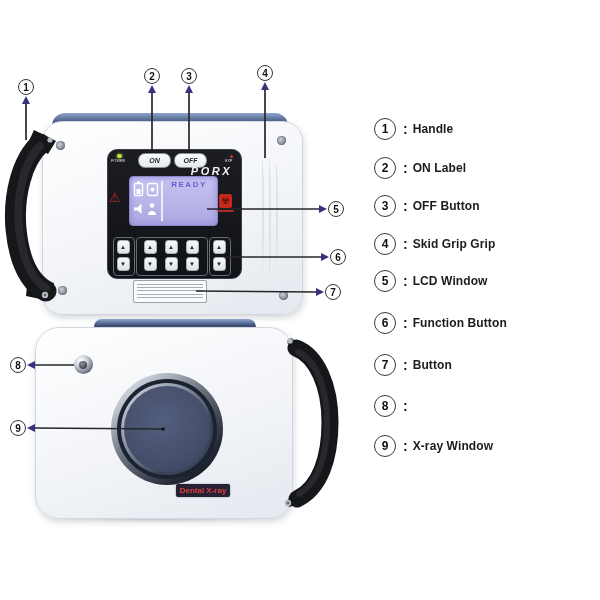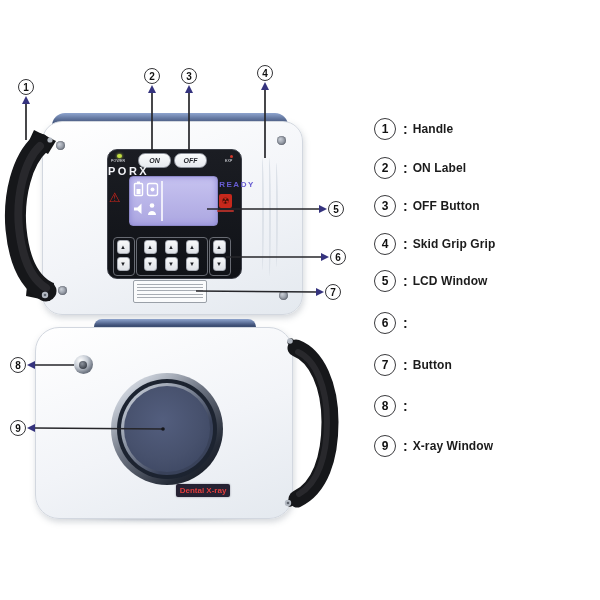--- a/index.html
+++ b/index.html
@@ -26,29 +26,29 @@
   
   .panel{left:107px;top:149px;width:133px;height:128px;border-radius:10px;
          background:linear-gradient(180deg,#1b1d23,#101217);border:1px solid #3c3f48;}
   .led{left:9px;top:4px;width:5px;height:4px;border-radius:50%;background:#c3e042;
        box-shadow:0 0 3px #d6f055;}
   .microtext{color:#e8eaef;font-size:6px;letter-spacing:.4px;transform:scale(.58);transform-origin:left top;white-space:nowrap;}
   .pill{position:absolute;width:31px;height:13px;border-radius:7px;background:linear-gradient(#fbfcfd,#e6e9ee);
         border:1px solid #8b8f98;display:flex;align-items:center;justify-content:center;
         font-size:7px;font-style:italic;font-weight:700;color:#23252b;}
   .expdot{left:122px;top:5px;width:3px;height:3px;border-radius:50%;background:#d2372a;}
-  .brand{left:0;top:15px;width:124px;text-align:left;color:#f2f3f7;font-weight:700;
-         font-size:11px;letter-spacing:2.5px;}
+  .brand{left:0;top:15px;width:124px;text-align:right;color:#f2f3f7;font-weight:700;
+         font-size:11px;letter-spacing:2.5px;font-style:italic;}
   .warn{left:1px;top:41px;font-size:13px;color:#d1251b;line-height:1;}
   .lcd{left:21px;top:26px;width:87px;height:48px;border-radius:4px;
        background:linear-gradient(180deg,#c7c3f0 0%,#aca7e1 100%);
        border:1px solid #8d88c8;box-shadow:inset 0 0 6px #8f89d6;}
   .lcd-divider{left:31px;top:4px;width:2px;height:40px;background:#f4f3fc;opacity:.9;}
   .lcd-status{left:33px;top:3px;width:52px;text-align:center;color:#675cd1;
-              font-weight:700;font-size:8px;letter-spacing:1.5px;padding-left:48px;}
+              font-weight:700;font-size:8px;letter-spacing:1.5px;}
   .lcd-value{left:32px;top:7px;color:#ffffff;font-weight:700;font-size:25px;
              text-shadow:0 0 2px #7a74c9;letter-spacing:.5px;}
   .lcd-unit{color:#ffffff;font-size:8px;font-weight:700;margin-left:1px;}
   .rad{left:111px;top:44px;width:13px;height:14px;border-radius:2px;background:#c6281c;
        display:flex;align-items:center;justify-content:center;font-size:9px;color:#3a0d05;line-height:1;}
   .rad-micro{left:109px;top:60px;width:17px;height:2px;background:#c0332a;opacity:.85;border-radius:1px;}
   .fgroup{position:absolute;top:87px;height:37px;border:1px solid #686b73;border-radius:4px;}
   .fbtn{position:absolute;width:13px;height:14px;border-radius:3px;
         background:linear-gradient(#f8f9fa,#dfe2e7);color:#1d1f24;font-size:6px;line-height:1;
         display:flex;align-items:center;justify-content:center;border:1px solid #a9adb5;box-sizing:border-box;}
@@ -312,20 +312,21 @@
         <span>5</span>
       </div>
     <span class="legend-sep">:</span>
     <span class="legend-label">LCD Window</span>
   </div>
   <div class="legend-row" style="top:312px;">
     <div class="legend-circle">
         <span>6</span>
       </div>
     <span class="legend-sep">:</span>
+    <span class="legend-label">Function Button</span>
   </div>
   <div class="legend-row" style="top:354px;">
     <div class="legend-circle">
         <span>7</span>
       </div>
     <span class="legend-sep">:</span>
     <span class="legend-label">Button</span>
   </div>
   <div class="legend-row" style="top:395px;">
     <div class="legend-circle">

